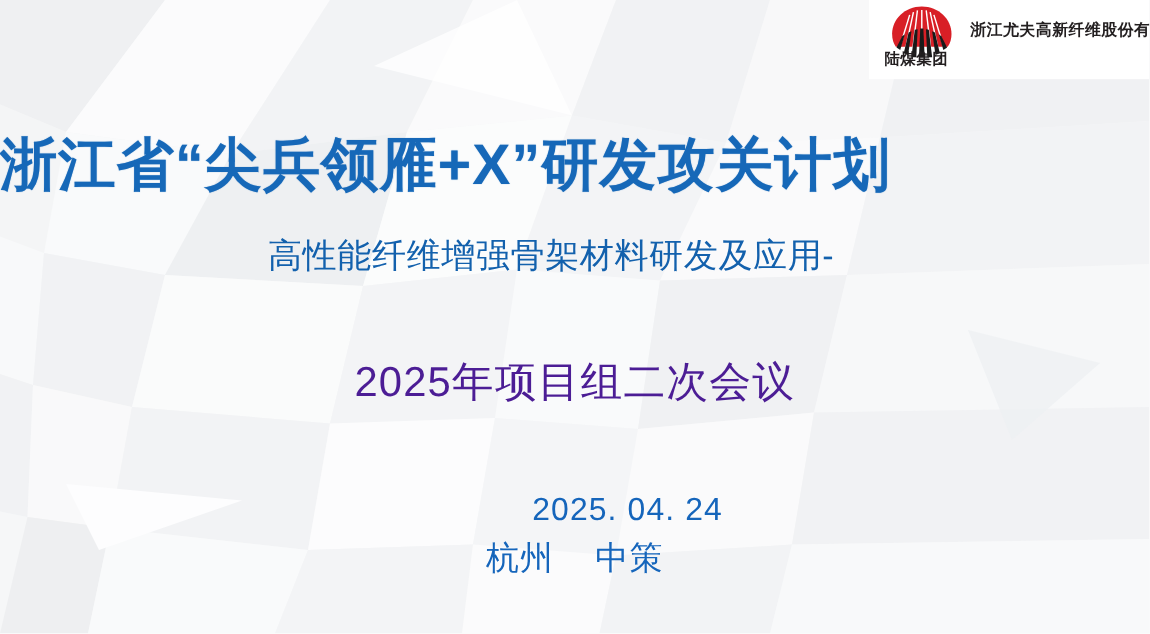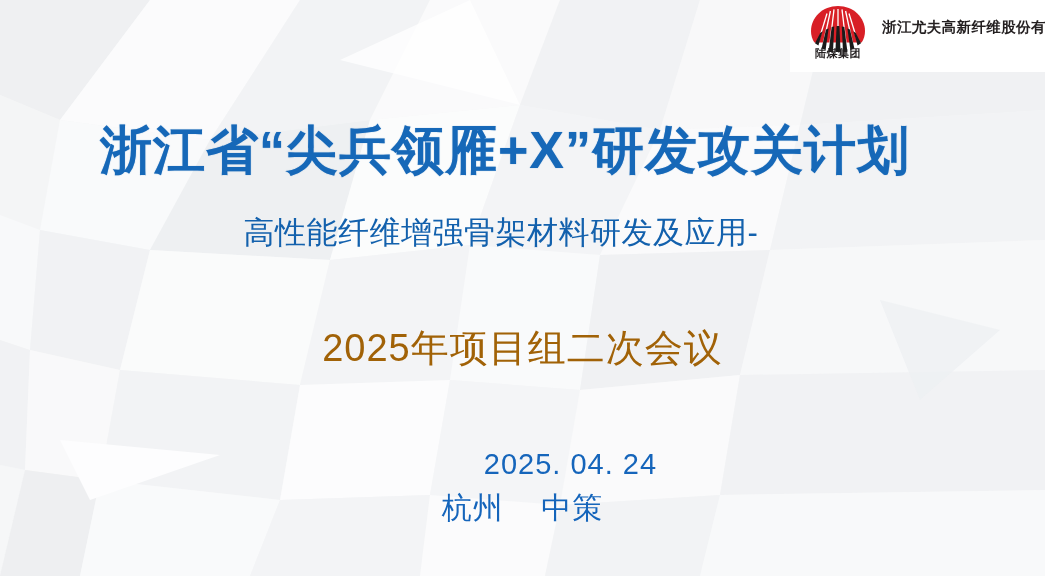--- a/index.html
+++ b/index.html
@@ -52,22 +52,22 @@
   .logo-svg {
     display: block;
     width: 68px;
     height: 52px;
   }
   .logo-sub-text {
     position: absolute;
     left: 0;
     top: 46px;
     width: 68px;
-    text-align: center;
-    font-size: 11px;
+    text-align: left;
+    font-size: 14px;
     line-height: 10px;
     font-weight: 700;
     color: #231f20;
     letter-spacing: 0.5px;
     white-space: nowrap;
   }
   .company-name {
     margin-left: 10px;
     margin-top: 18px;
     font-size: 14.5px;
@@ -82,21 +82,21 @@
     position: absolute;
     inset: 0;
     z-index: 4;
   }
 
   .main-title {
     position: absolute;
     top: 118px;
     left: 0;
     width: 1010px;
-    text-align: center;
+    text-align: left;
     font-size: 52px;
     line-height: 64px;
     font-weight: 900;
     color: #1668b8;
     letter-spacing: 1px;
     white-space: nowrap;
     text-shadow: 0 0 1px rgba(22,104,184,0.55);
   }
 
   .subtitle-1 {
@@ -129,21 +129,21 @@
 
   .meeting-line {
     position: absolute;
     top: 322px;
     left: 0;
     width: 1045px;
     text-align: center;
     font-size: 38px;
     line-height: 52px;
     font-weight: 400;
-    color: #a16207;
+    color: #4c1d95;
     letter-spacing: 1px;
     white-space: nowrap;
   }
 
   .date-line {
     position: absolute;
     top: 444px;
     left: 0;
     width: 1045px;
     text-align: center;

